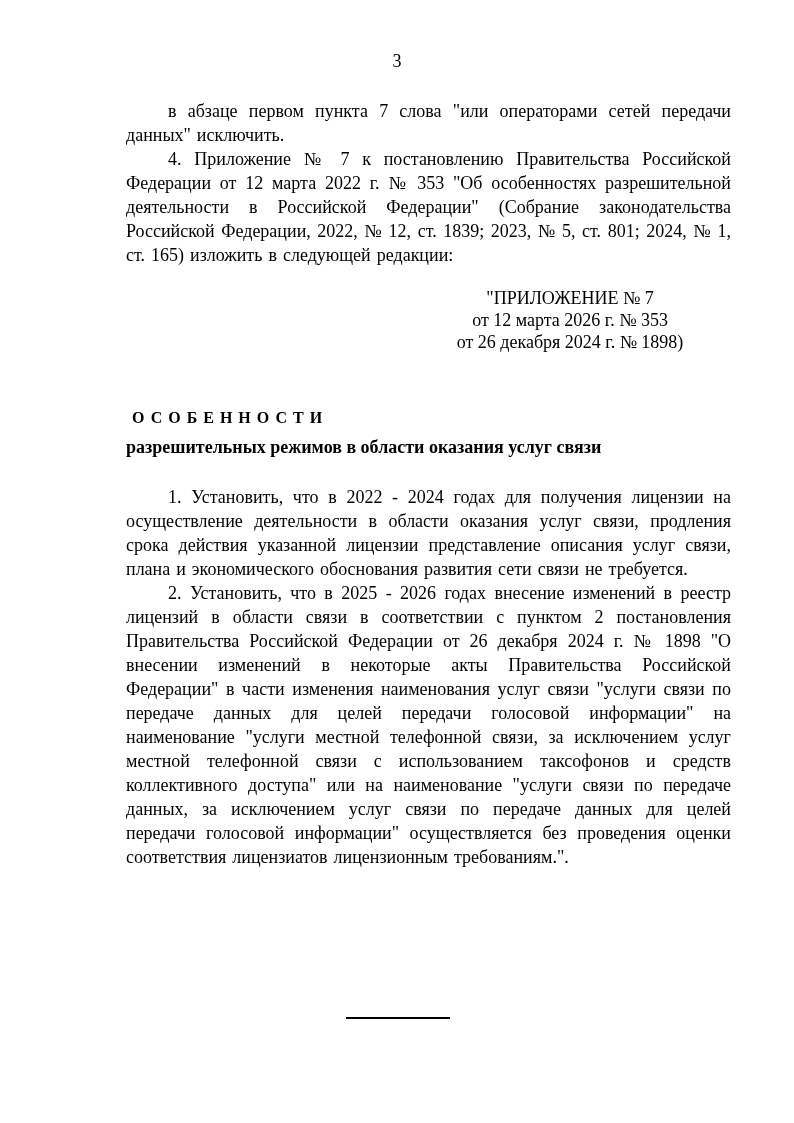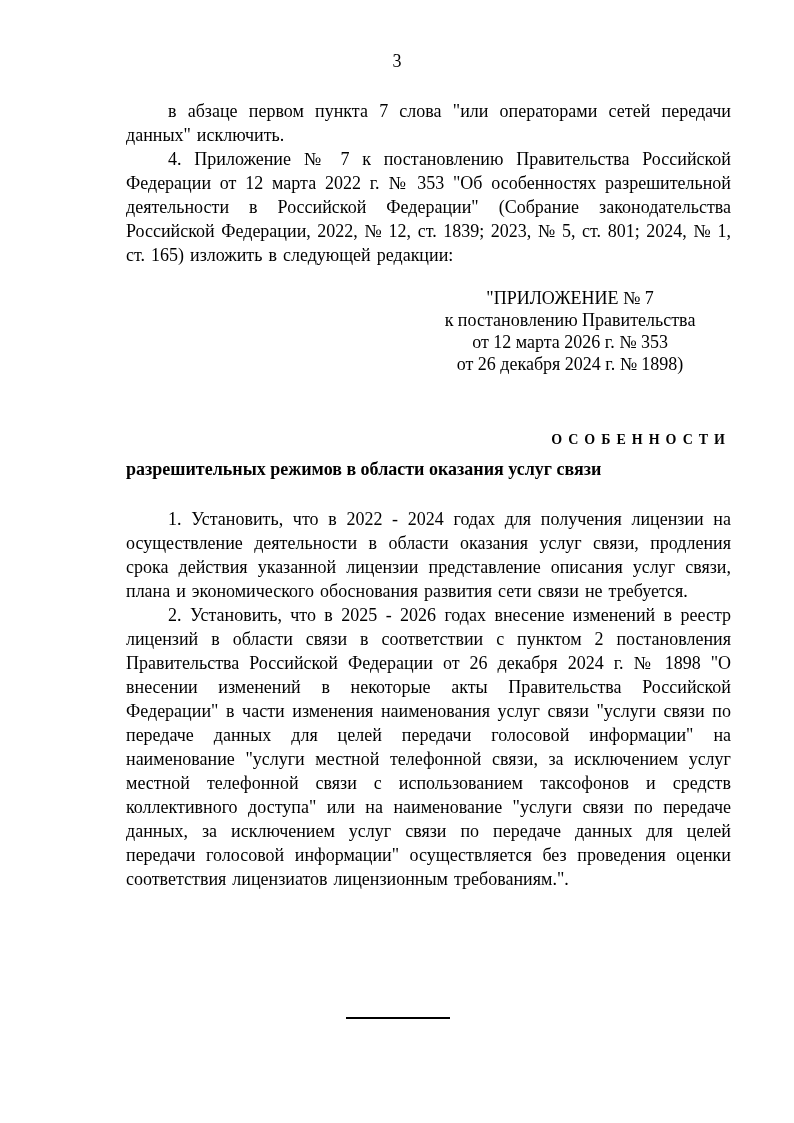--- a/index.html
+++ b/index.html
@@ -48,23 +48,23 @@
     width: 318px;
     text-align: center;
     font-size: 18px;
     line-height: 22px;
   }
   .appendix-ref div {
     white-space: nowrap;
   }
   .app-title {
     margin-top: 53px;
-    text-align: right;
+    text-align: left;
     font-weight: 700;
-    font-size: 14px;
+    font-size: 16px;
     line-height: 24px;
     letter-spacing: 6px;
     padding-left: 6px; 
   }
   .app-subtitle {
     margin-top: 5px;
     text-align: left;
     font-weight: 700;
     font-size: 18px;
     line-height: 24px;
@@ -89,21 +89,20 @@
   <div class="page-number">3</div>
 
   <div class="content">
 
     <p class="para">в абзаце первом пункта 7 слова "или операторами сетей передачи данных" исключить.</p>
 
     <p class="para">4. Приложение № 7 к постановлению Правительства Российской Федерации от 12 марта 2022 г. № 353 "Об особенностях разрешительной деятельности в Российской Федерации" (Собрание законодательства Российской Федерации, 2022, № 12, ст. 1839; 2023, № 5, ст. 801; 2024, № 1, ст. 165) изложить в следующей редакции:</p>
 
     <div class="appendix-ref">
       <div>"ПРИЛОЖЕНИЕ № 7</div>
-      <div>к постановлению Правительства</div>
       <div>от 12 марта 2026 г. № 353</div>
       <div>от 26 декабря 2024 г. № 1898)</div>
     </div>
 
     <div class="app-title">ОСОБЕННОСТИ</div>
 
     <div class="app-subtitle">разрешительных режимов в области оказания услуг связи</div>
 
     <div class="section-paras">
       <p class="para">1. Установить, что в 2022 - 2024 годах для получения лицензии на осуществление деятельности в области оказания услуг связи, продления срока действия указанной лицензии представление описания услуг связи, плана и экономического обоснования развития сети связи не требуется.</p>

